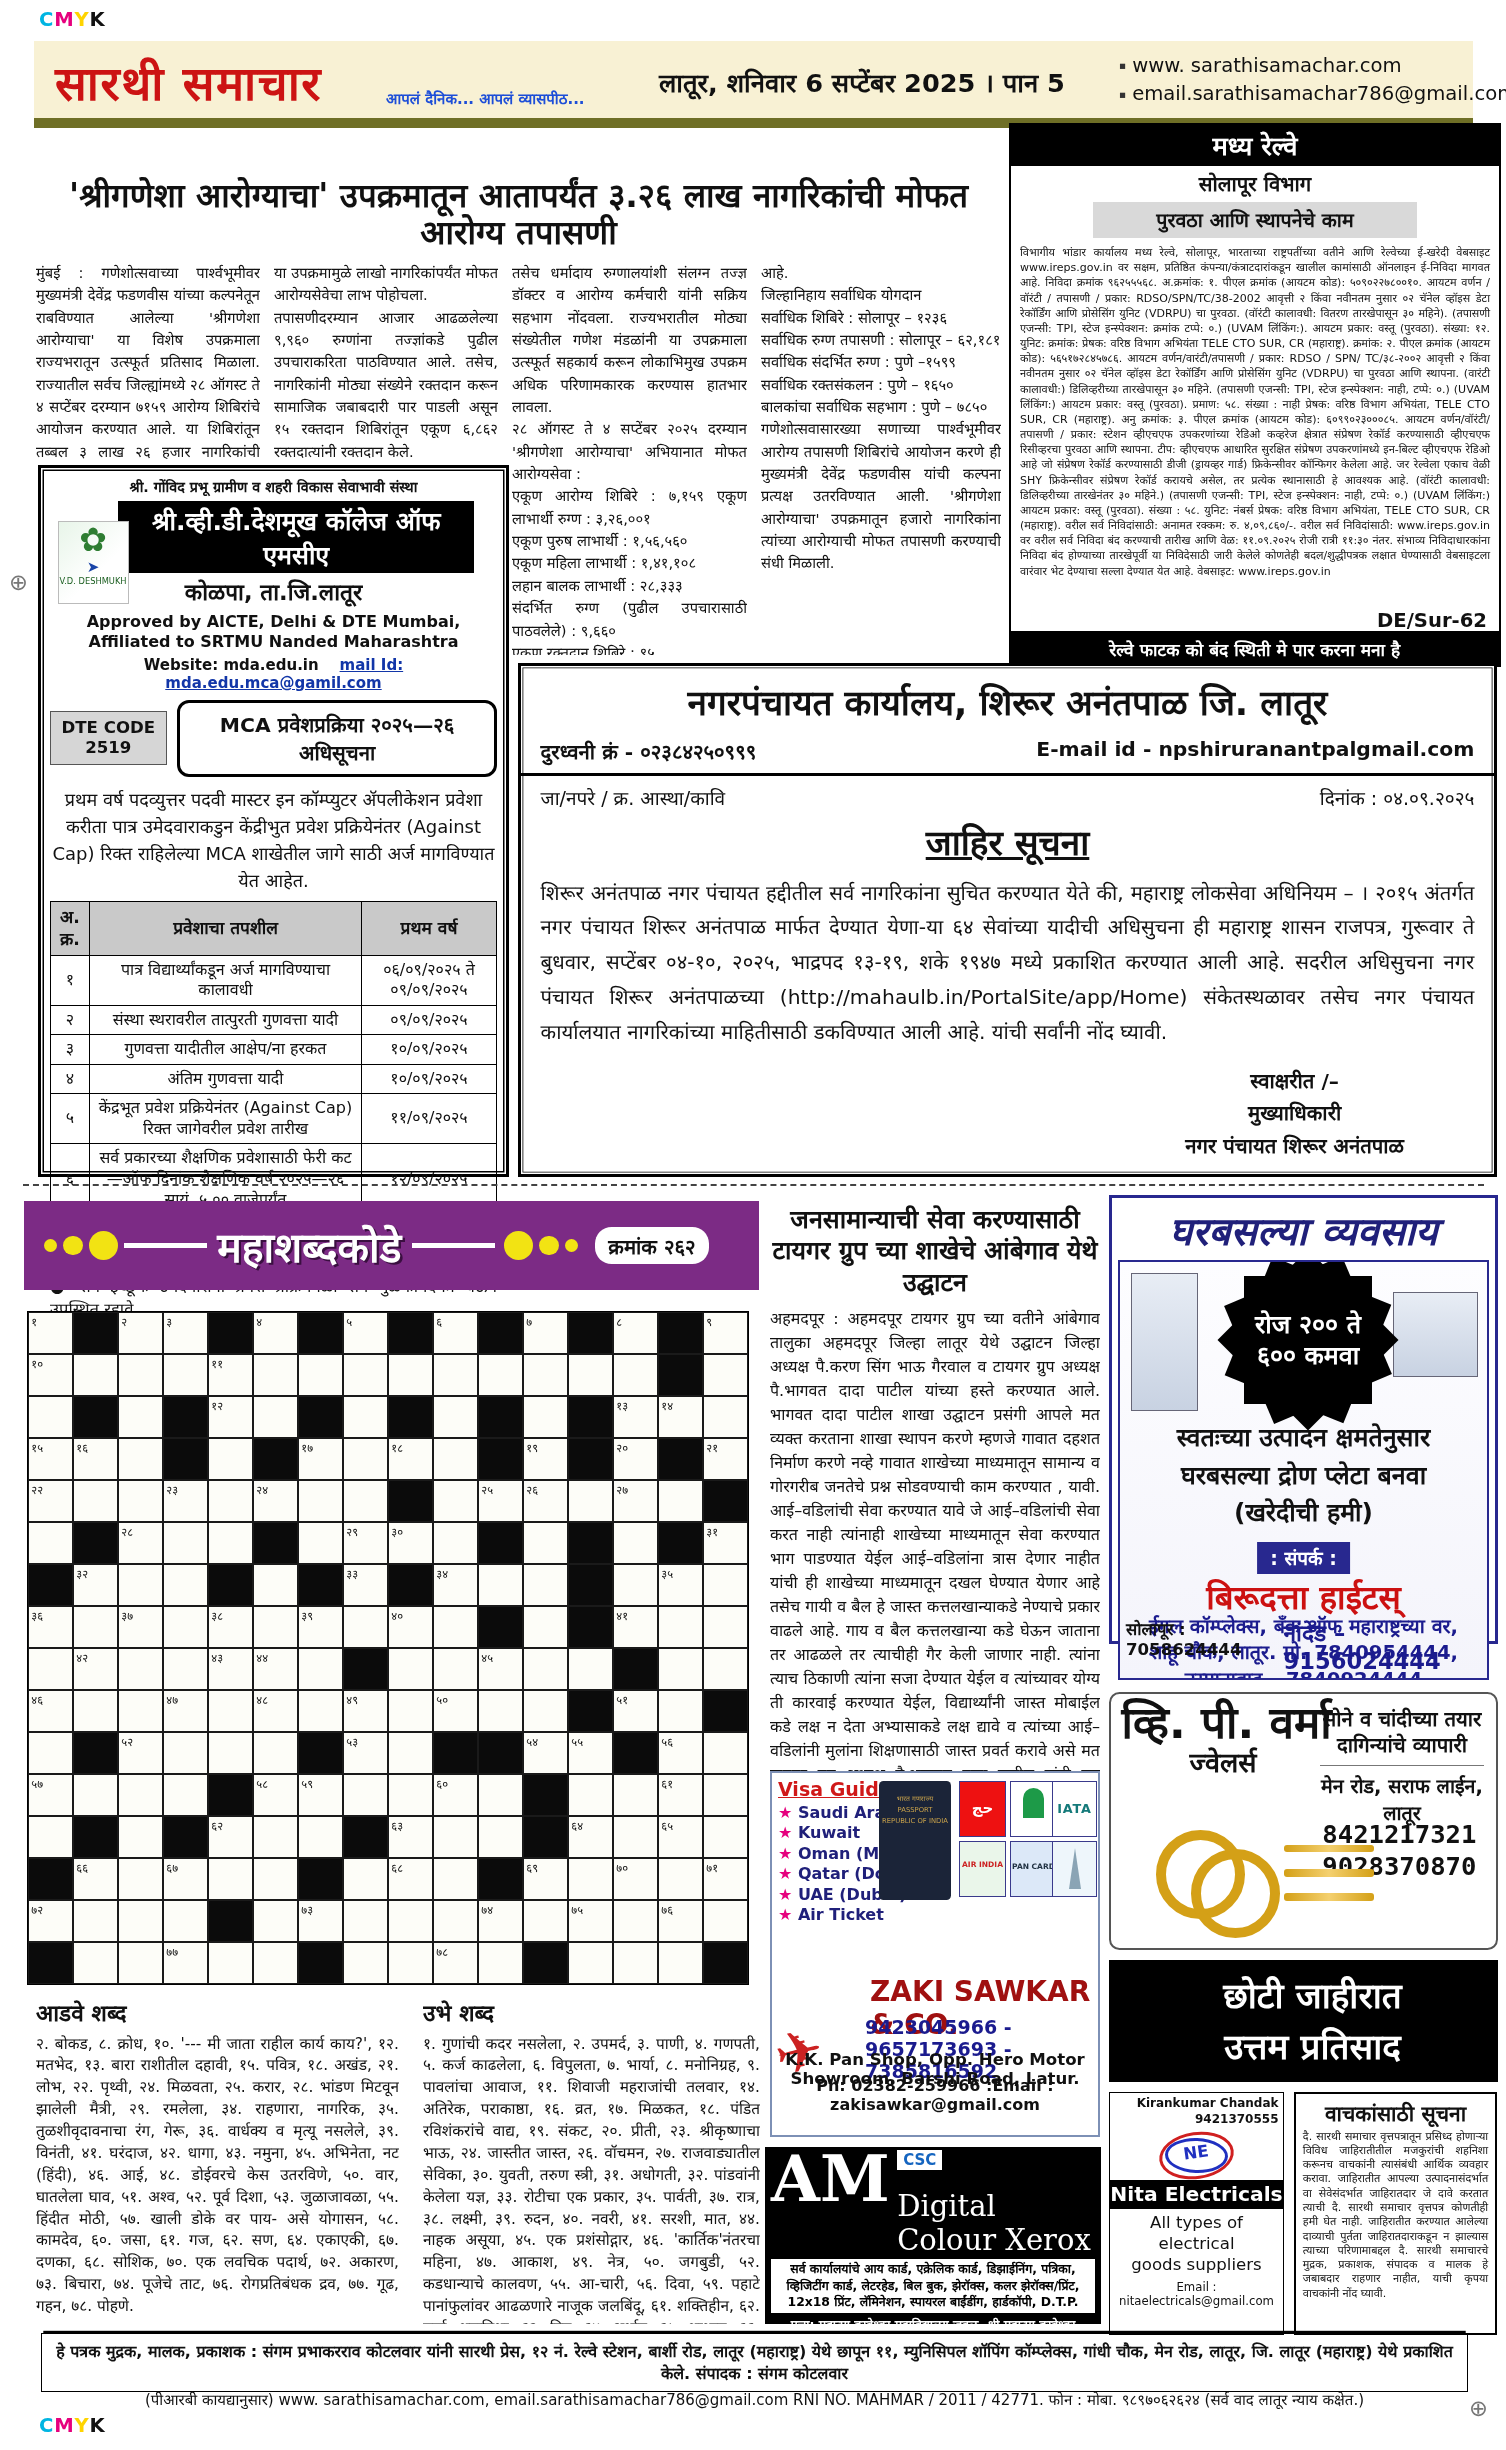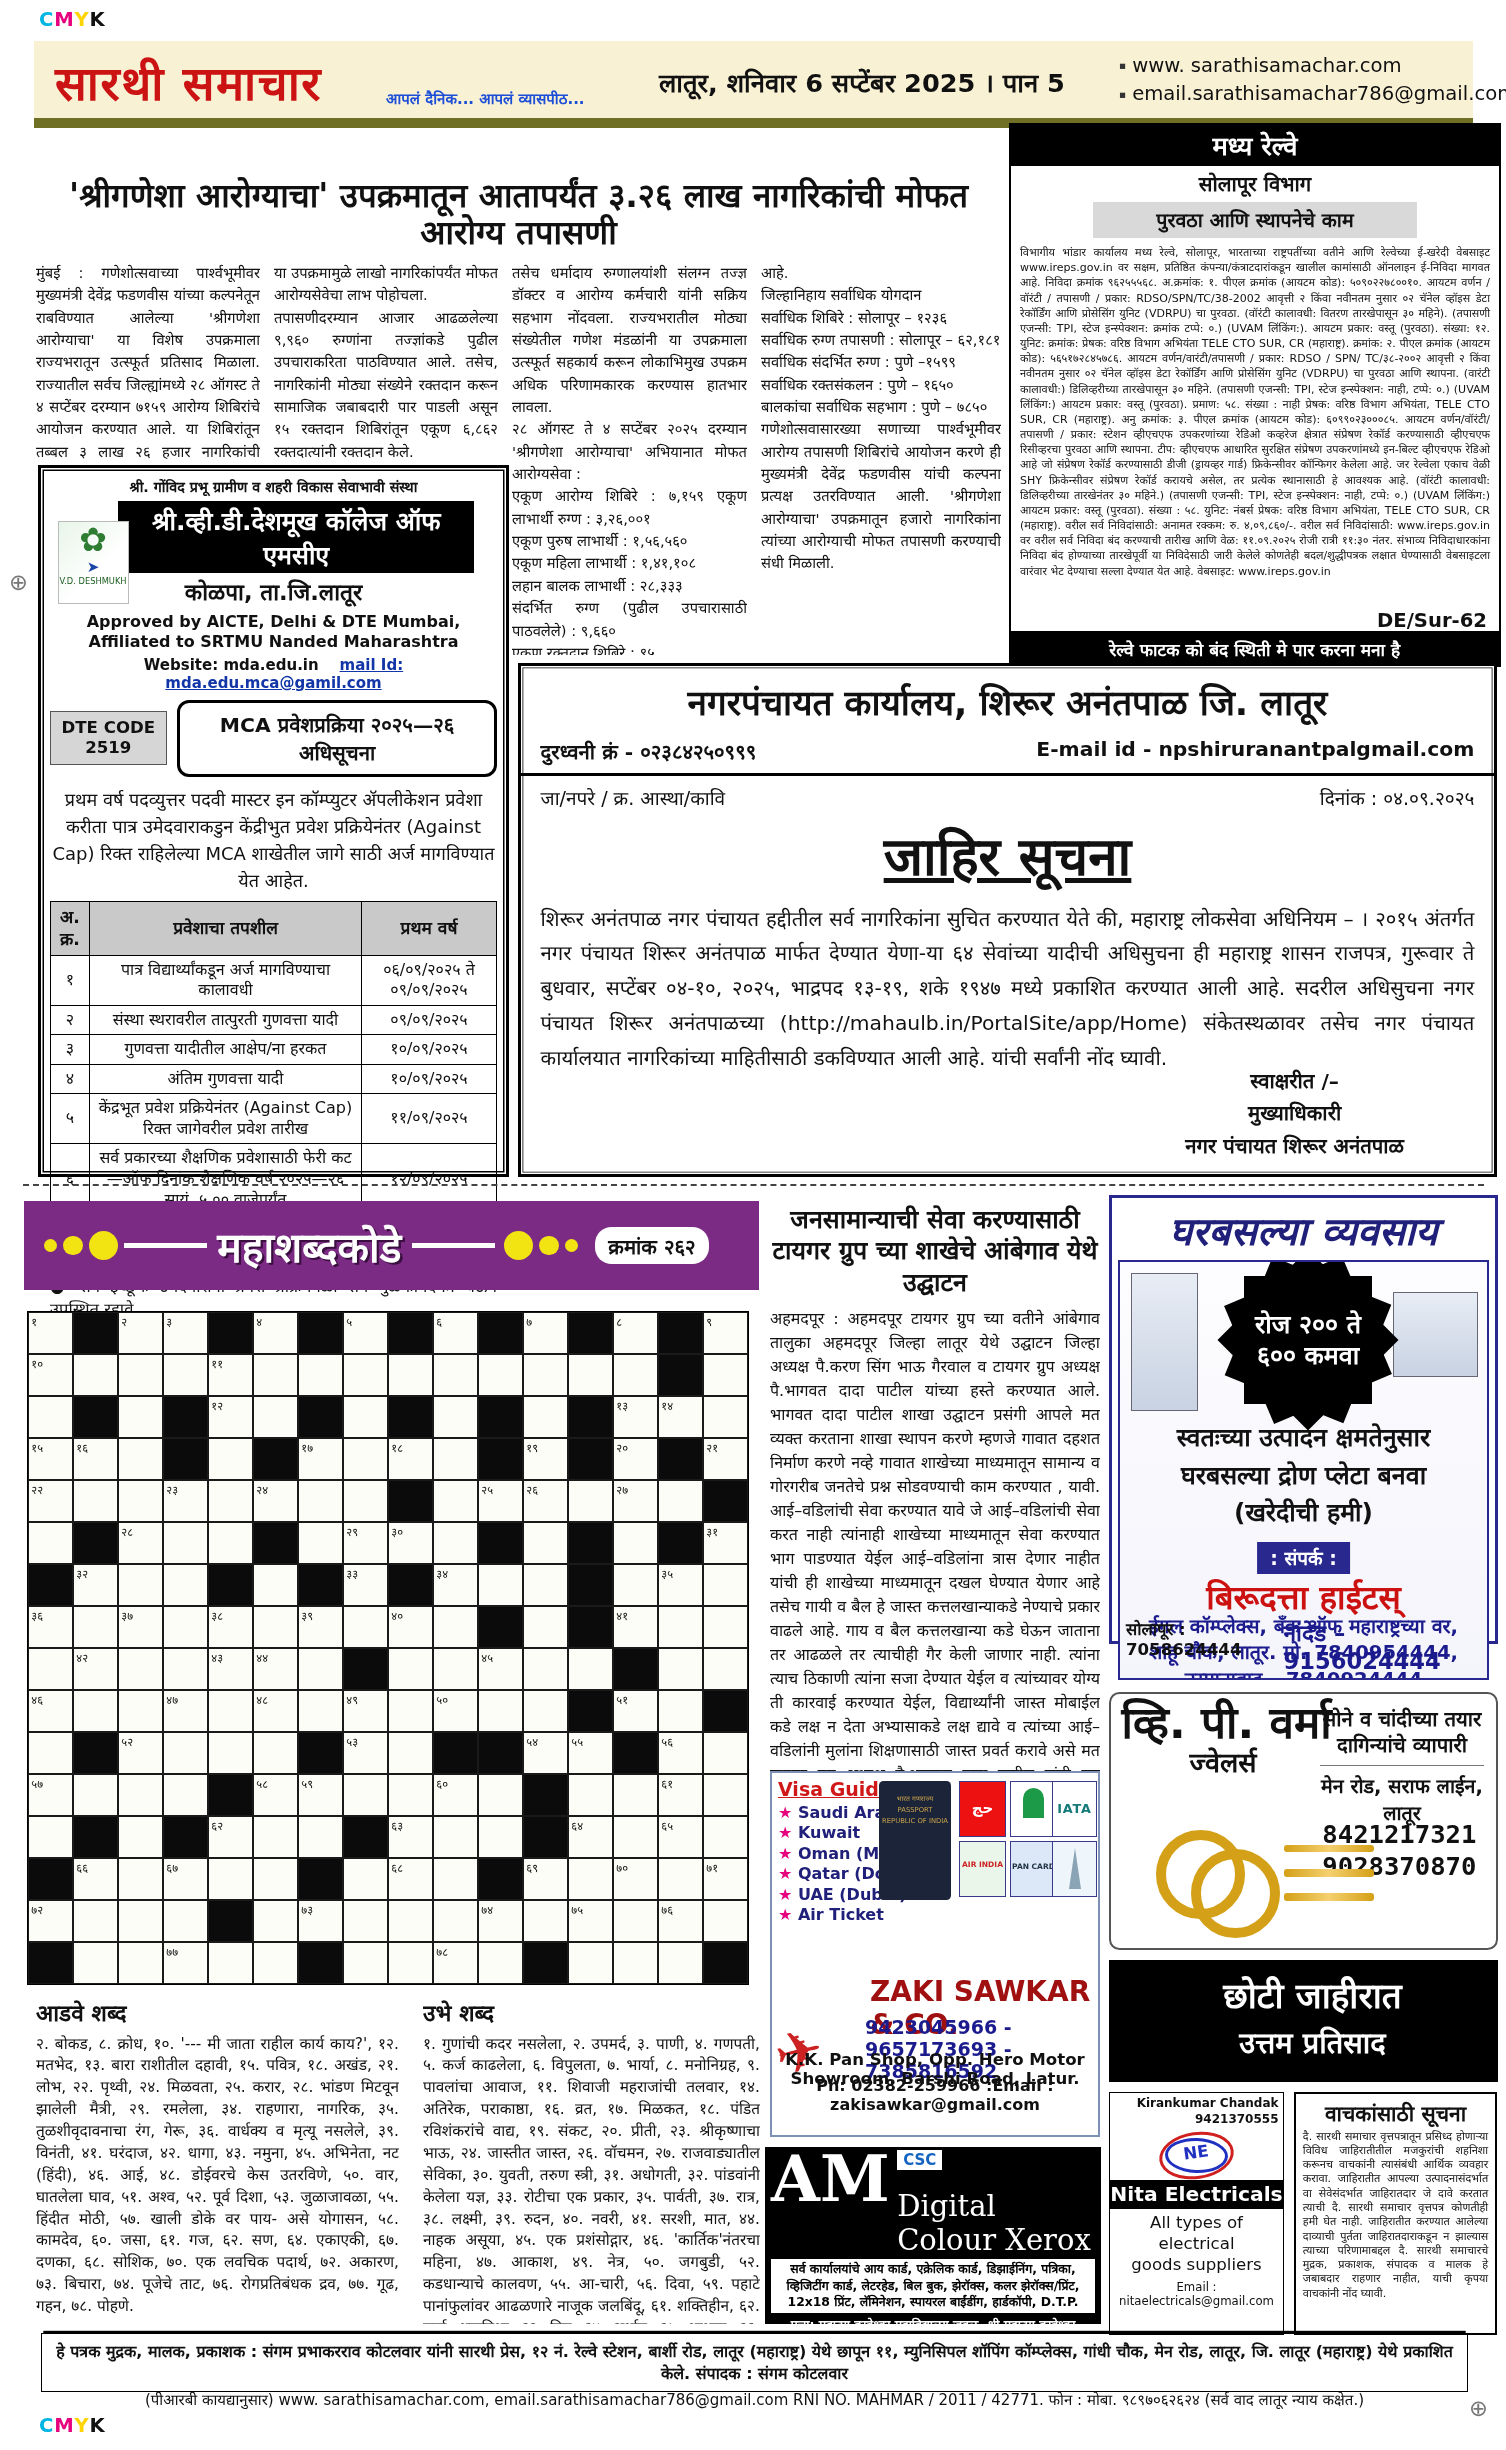--- a/index.html
+++ b/index.html
@@ -68,21 +68,21 @@
   .clogo{position:absolute;left:16.6px;top:53px;width:69px;height:81px;border:0.8px solid #bbb;background:linear-gradient(135deg,#e8f5e9 0%,#ffffff 60%);font-size:8.3px;color:#1b5e20;text-align:center;}
   .clogo .gear{font-size:33px;color:#2e7d32;line-height:1.1;}
   .clogo .arrow{color:#1a45a8;font-size:15px;}
 
   
   .nagar{left:518px;top:663px;width:979px;height:514px;border:3px solid #000;box-shadow:inset 0 0 0 1.5px #fff,inset 0 0 0 2.3px #000;background:#fff;box-sizing:border-box;padding:7.5px 19.6px;}
   .nag-title{font-size:35px;font-weight:bold;text-align:center;margin-top:4.5px;}
   .nag-row1{display:flex;justify-content:space-between;font-size:20.3px;font-weight:bold;margin-top:12px;}
   .nag-hr{border-top:3px solid #000;margin:7.5px -19.6px 0 -19.6px;}
   .nag-row2{display:flex;justify-content:space-between;font-size:19px;margin-top:9px;}
-  .nag-head{font-size:53px;font-weight:bold;text-align:center;margin-top:7.5px;text-decoration:underline;}
+  .nag-head{font-size:35px;font-weight:bold;text-align:center;margin-top:7.5px;text-decoration:underline;}
   .nag-body{font-size:20.3px;line-height:1.72;text-align:justify;margin-top:10.5px;}
   .nag-sign{font-size:20.3px;font-weight:bold;text-align:center;position:absolute;right:90px;bottom:12px;line-height:1.6;}
 
   .dashline{border-top:2.3px dashed #444;}
 
   
   .cwbanner{left:24px;top:1201px;width:735px;height:89px;background:#7c2b85;display:flex;align-items:center;}
   .dot{background:#f2e313;border-radius:50%;display:inline-block;margin-right:6px;}
   .cw-titlewrap{display:flex;align-items:center;color:#fff;}
   .cwline{height:4.5px;background:#fff;width:83px;}
@@ -124,21 +124,21 @@
   .verma-desc{font-size:20.3px;font-weight:bold;line-height:1.3;border-bottom:1.5px solid #777;padding-bottom:6px;}
   .verma-addr{font-size:19.6px;font-weight:bold;margin-top:6px;}
   .verma-ph{font-size:25.6px;font-weight:bold;font-family:"DejaVu Sans Mono",monospace;position:absolute;right:19.6px;top:125px;line-height:1.25;}
   .jwl{position:absolute;left:45px;top:128px;width:226px;height:105px;}
   .ring{position:absolute;width:69px;height:69px;border:10.5px solid #d4a017;border-radius:50%;}
   .bar{position:absolute;height:7.5px;background:linear-gradient(90deg,#d4a017,#f4d06f,#d4a017);border-radius:3px;}
 
   
   .chhoti{left:1109px;top:1960px;width:389px;height:122px;background:#000;color:#fff;text-align:center;box-sizing:border-box;padding-top:10.5px;padding-left:18px;}
   .chhoti .l1{font-size:35px;font-weight:bold;}
-  .chhoti .l2{font-size:29px;font-weight:bold;margin-top:4.5px;}
+  .chhoti .l2{font-size:35px;font-weight:bold;margin-top:4.5px;}
 
   
   .nita{left:1109px;top:2092px;width:175px;height:243px;border:1.5px solid #000;box-sizing:border-box;background:#fff;text-align:center;overflow:hidden;}
   .nita-top{font-size:12px;font-weight:bold;text-align:right;padding:3px 4.5px;line-height:1.3;}
   .nita-logo{width:69px;height:41px;border:3.8px solid #d02020;border-radius:50%;margin:1.5px auto;position:relative;transform:rotate(-8deg);}
   .nita-logo .inner{position:absolute;inset:3px;border:3px solid #2030c0;border-radius:50%;transform:rotate(10deg);}
   .nita-logo .ne{position:absolute;left:0;right:0;top:7.5px;font-size:16.6px;font-weight:bold;color:#2030c0;}
   .nita-bar{background:#000;color:#fff;font-size:20.3px;font-weight:bold;padding:2.3px 0;margin-top:1px;}
   .nita-desc{font-size:16.6px;line-height:1.25;margin-top:4.5px;}
   .nita-em{font-size:11.7px;margin-top:4.5px;}

